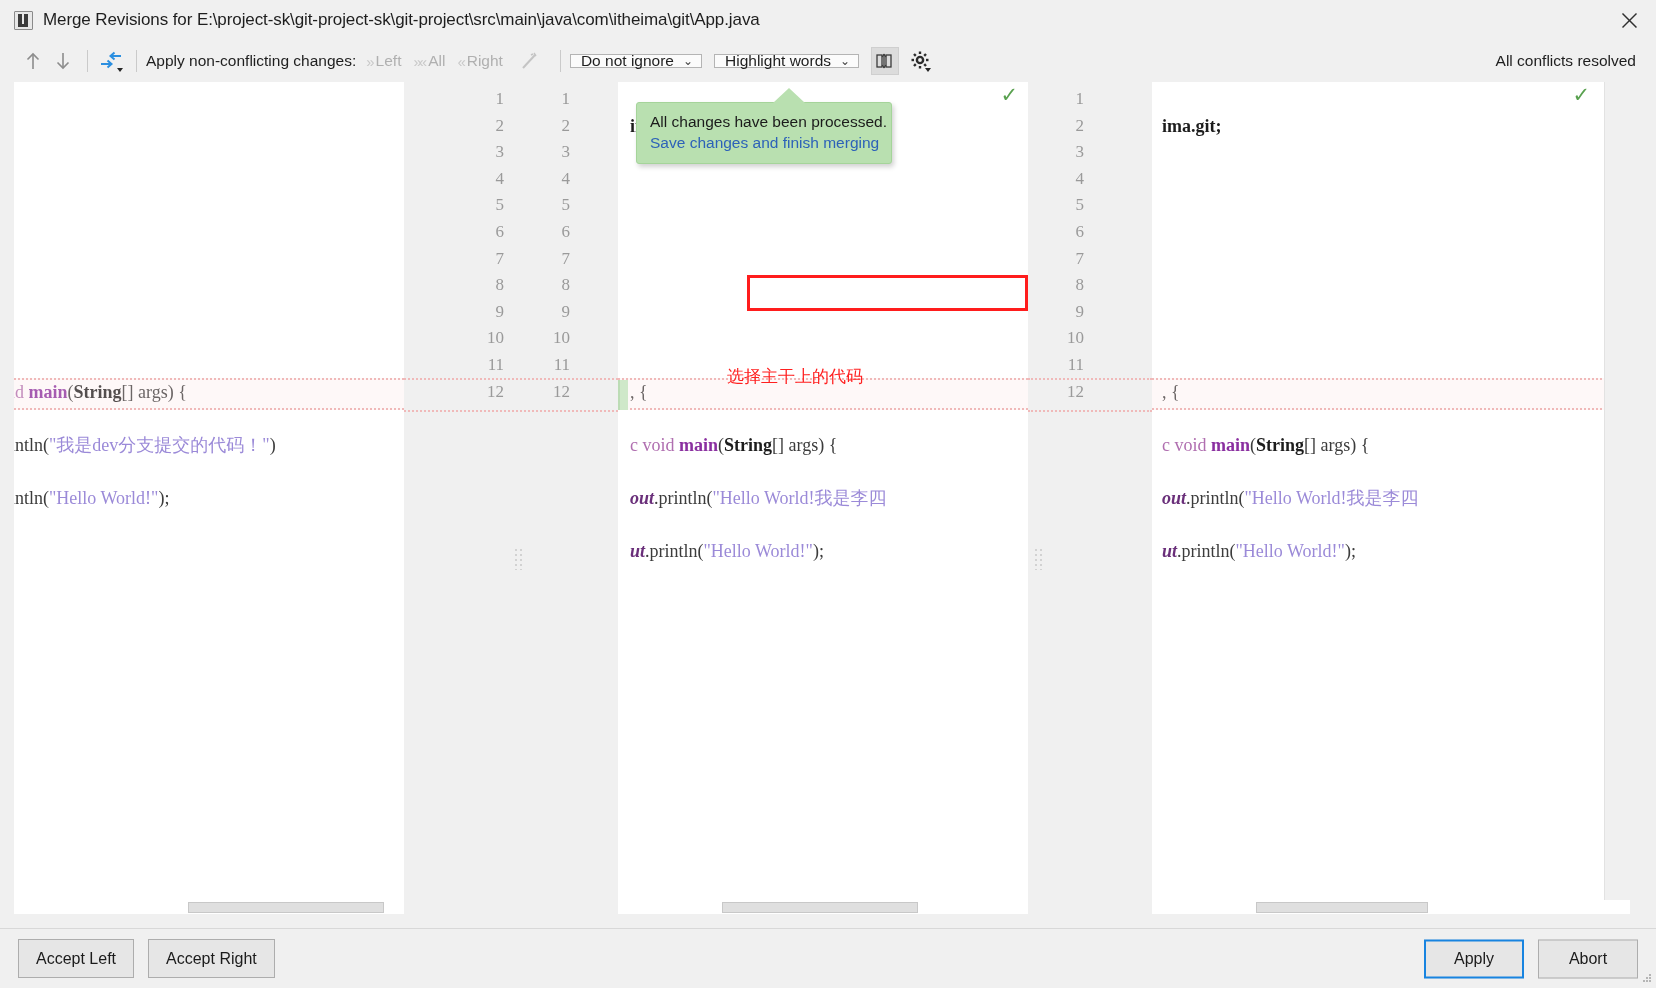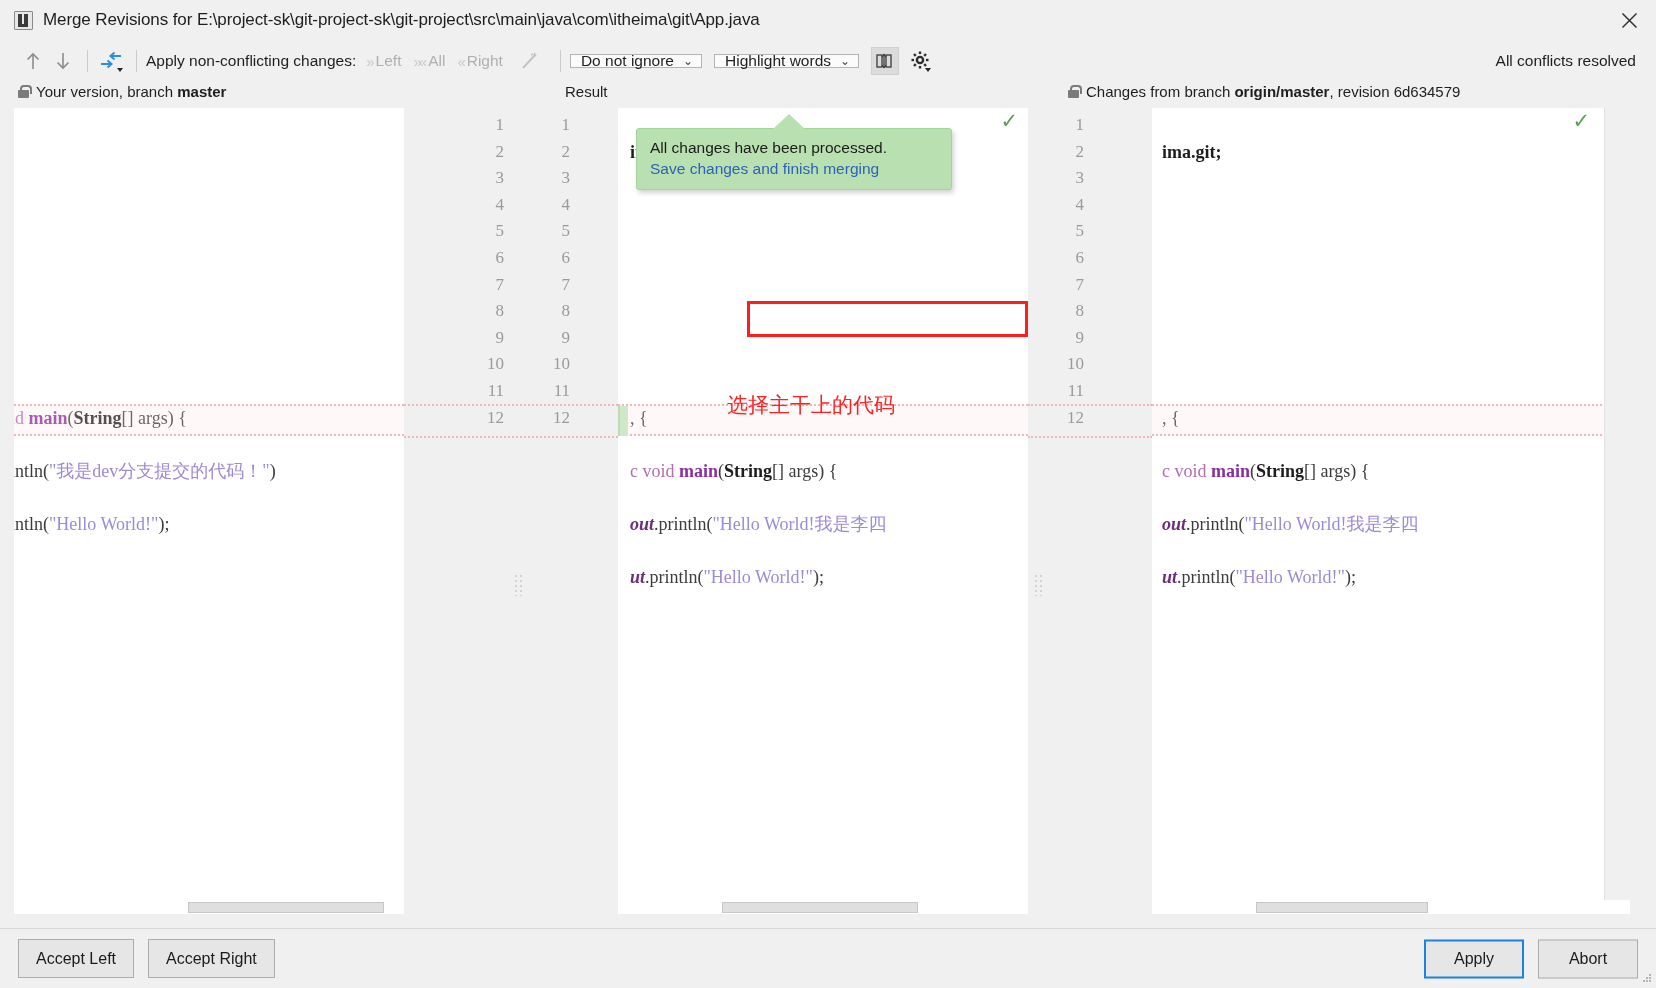--- a/index.html
+++ b/index.html
@@ -232,21 +232,21 @@
   
   .redbox{
     position:absolute;
     border:3px solid #ff1d1d;
     z-index:35;
     pointer-events:none;
   }
   .redtext{
     position:absolute;
     color:#ff2020;
-    font-size:21px;
+    font-size:17px;
     font-family:"DejaVu Sans", sans-serif;
     white-space:nowrap;
     z-index:35;
   }
 
   
   .hscroll{
     position:absolute; bottom:0; height:13px;
     background:#ffffff;
   }
@@ -418,33 +418,20 @@
           <line x1="16" y1="3" x2="14.2" y2="4.8"></line>
           <line x1="5.8" y1="13.2" x2="4" y2="15"></line>
         </g>
         <polygon points="15,17 21,17 18,21" fill="#262626"></polygon>
       </svg>
     </div>
 
     <div class="resolved">All conflicts resolved</div>
   </div>
 
-  <div class="headerrow">
-    <div class="hdr" style="left:18px">
-      <span class="lock"></span>
-      <span><span>Your version, branch </span><b>master</b></span>
-    </div>
-    <div class="hdr" style="left:565px">
-      <span>Result</span>
-    </div>
-    <div class="hdr" style="left:1068px">
-      <span class="lock"></span>
-      <span><span>Changes from branch </span><b>origin/master</b><span>, revision 6d634579</span></span>
-    </div>
-  </div>
 
   <div class="main">
 
     <div class="gutter gutter-a"></div>
     <div class="gutter gutter-b"></div>
 
     <div class="pane pane-left">
       <div class="code" style="left:-4px">
 <div class="ln">&nbsp;</div>
 <div class="ln">&nbsp;</div>
@@ -545,21 +532,21 @@
 <div class="ln"><span class="fld">ut</span><span class="plain">.println(</span><span class="str">"Hello World!"</span><span class="plain">);</span></div>
       </div>
       <div class="band" style="top:296px;height:32px"></div>
       <div class="check" style="right:40px;top:3px">✓</div>
       <div class="marker-col"></div>
       <div class="hscroll" style="left:0;right:26px;">
         <div class="thumb" style="left:104px;width:172px"></div>
       </div>
     </div>
 
-    <div class="balloon" style="left:636px;top:20px;width:316px">
+    <div class="balloon" style="left:636px;top:20px;width:256px">
       <div class="tail"></div>
       <div class="l1">All changes have been processed.</div>
       <div class="l2">Save changes and finish merging</div>
     </div>
 
     <div class="redbox" style="left:747px;top:193px;width:281px;height:36px"></div>
     <div class="redtext" style="left:727px;top:283px">选择主干上的代码</div>
 
   </div>
 

